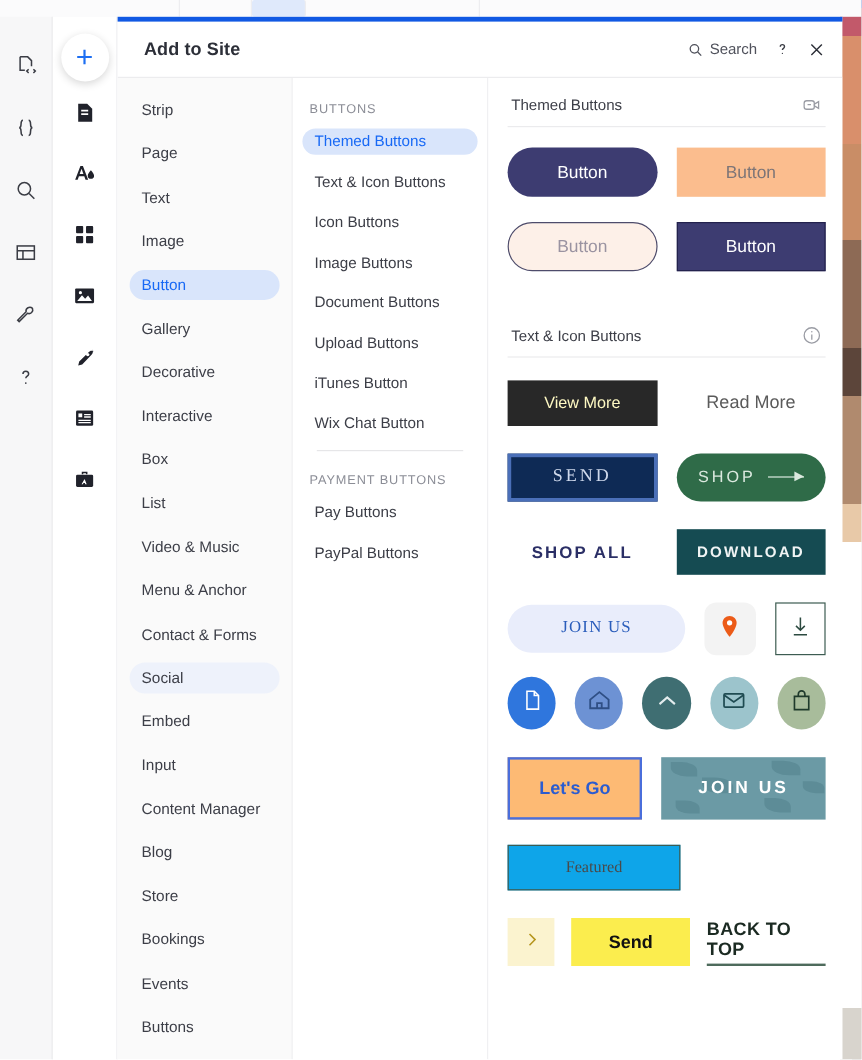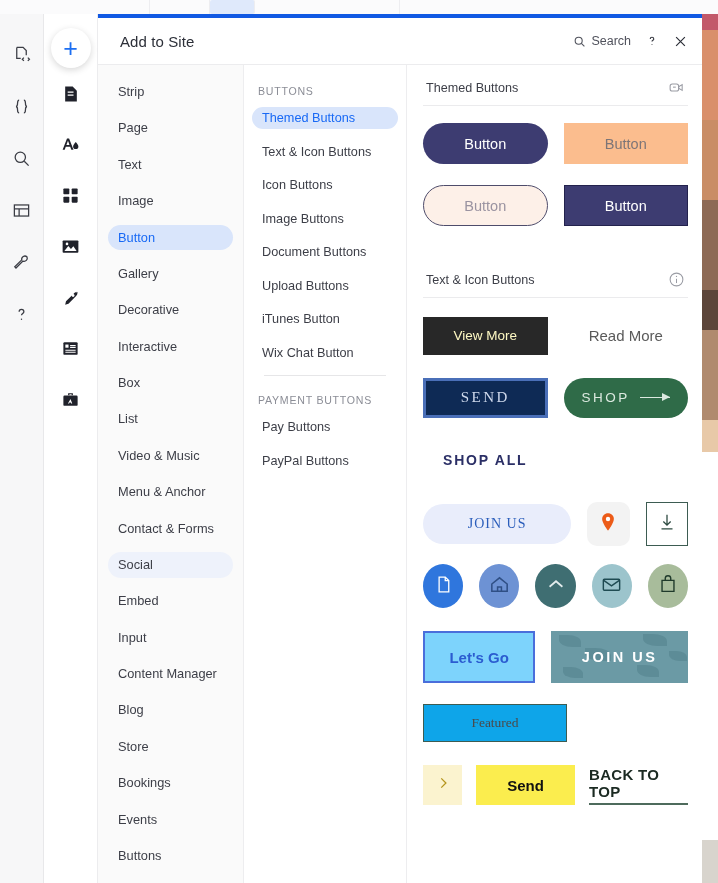--- a/index.html
+++ b/index.html
@@ -73,21 +73,21 @@
 
   
   .panel {
     position: absolute; top: 14px; left: 98px; width: 604px; height: 869px;
     background: #fff; border-top: 4px solid #1159e3; z-index: 4; overflow: hidden;
   }
   .panel-header {
     height: 47px; display: flex; align-items: center;
     padding: 0 14px 0 22px; border-bottom: 1px solid #ececee;
   }
-  .panel-title { font-size: 15px; font-weight: normal; color: #2c2f38; letter-spacing: .1px; }
+  .panel-title { font-size: 15px; font-weight: bold; color: #2c2f38; letter-spacing: .1px; }
   .header-right { margin-left: auto; display: flex; align-items: center; gap: 14px; }
   .hdr-search { display: flex; align-items: center; gap: 5px; color: #50525c; font-size: 12.5px; justify-content: space-between; }
   .hdr-ic { color: #3b3d45; display: flex; align-items: center; justify-content: center; }
 
   .panel-body { display: flex; height: 818px; }
 
   
   .col-cat {
     width: 146px; height: 100%; background: #fafafa;
     border-right: 1px solid #ededef; padding-top: 14px;
@@ -174,21 +174,21 @@
   .row-circles { display:flex; align-items:center; gap:16px; margin-top:18px; }
   .circ { width:44px; height:44px; border-radius:50%; display:flex; align-items:center; justify-content:center; }
   .c-doc  { background:#2f76dd; }
   .c-home { background:#6d92d4; }
   .c-up   { background:#3f6e72; }
   .c-mail { background:#9cc4cc; }
   .c-bag  { background:#a8bc9b; }
 
   
   .row2 { display:flex; align-items:center; gap:16px; margin-top:23px; }
-  .b-letsgo { width:118px; height:52px; background:#7dd3fc; border:2.5px solid #4a6edb;
+  .b-letsgo { width:118px; height:52px; background:#fdba74; border:2.5px solid #4a6edb;
               color:#2b5cd0; font-size:15px; font-weight:bold;
               display:flex; align-items:center; justify-content:center; }
   .b-joinus2{ width:144px; height:52px; color:#fff; font-size:14.5px; font-weight:bold;
               letter-spacing:2.5px; display:flex; align-items:center; justify-content:center;
               background:#6b9aa5; position:relative; overflow:hidden; }
   .b-joinus2 .leaf { position:absolute; border-radius:0 60% 0 60%; background:#5d8c97; }
   .b-joinus2 span { position:relative; z-index:2; }
 
   .row3 { display:flex; align-items:center; gap:16px; margin-top:21px; }
   .b-apply { width:118px; height:38px; color:#2f5a43; font-size:16px; font-weight:bold;
@@ -445,20 +445,23 @@
           </div>
           <div class="cell">
             <div class="b-shop">
               <span>SHOP</span>
               <span class="arw"></span>
             </div>
           </div>
           <div class="cell">
             <div class="b-viewall">SHOP ALL</div>
           </div>
+          <div class="cell">
+            <div class="b-dl">DOWNLOAD</div>
+          </div>
         </div>
 
         <div class="row-mix">
           <div class="b-joinus">JOIN US</div>
           <div class="sq-pin">
             <span>
               <svg width="22" height="24" viewBox="0 0 24 24" fill="#ec5b18">
                 <path d="M12 2.5c-3.6 0-6.4 2.8-6.4 6.3 0 4.6 6.4 12.7 6.4 12.7s6.4-8.1 6.4-12.7c0-3.5-2.8-6.3-6.4-6.3z"></path>
                 <circle cx="12" cy="8.7" r="2.4" fill="#fff"></circle>
               </svg>

